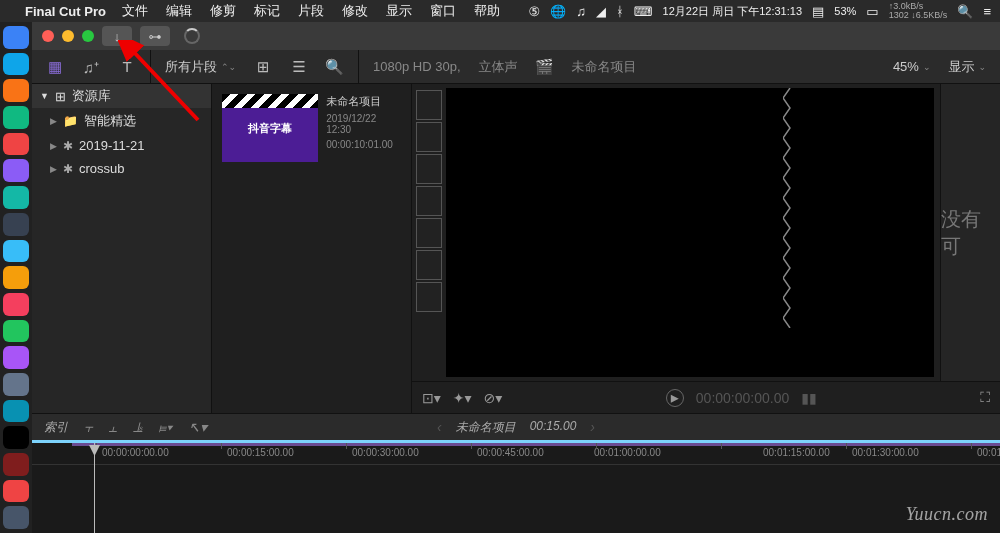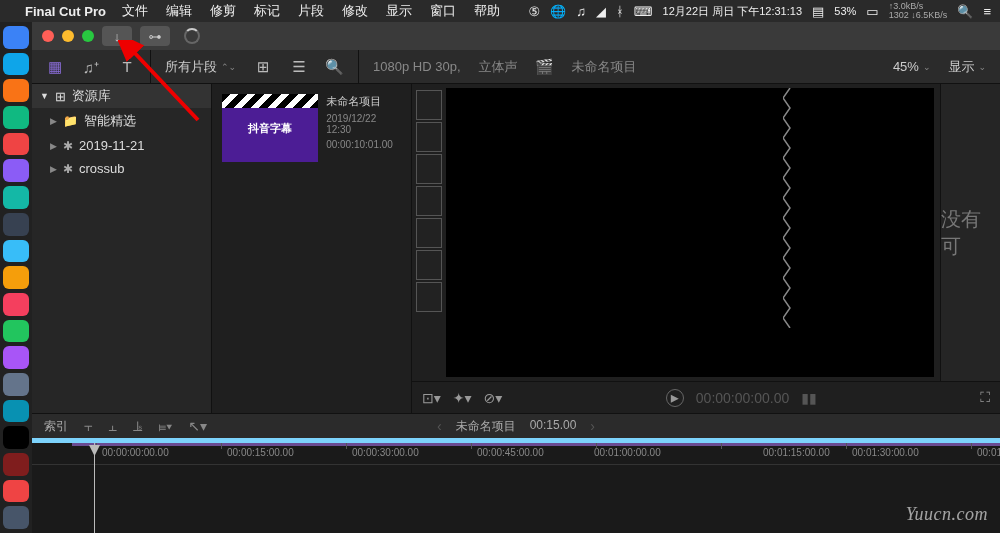--- a/index.html
+++ b/index.html
@@ -66,21 +66,21 @@
 .canvas { flex: 1; background: #000; margin: 4px 6px 4px 0; position: relative; }
 .zig { position: absolute; right: 28%; top: 0; bottom: 0; width: 14px; }
 .inspector { width: 60px; background: #252525; border-left: 1px solid #111; display: flex; align-items: center; justify-content: center; color: #777; font-size: 20px; writing-mode: horizontal-tb; }
 .viewer-ctrl { height: 32px; border-top: 1px solid #111; display: flex; align-items: center; padding: 0 10px; gap: 12px; color: #aaa; font-size: 12px; }
 .viewer-ctrl .ic { font-size: 14px; color: #999; }
 .viewer-ctrl .tc { color: #555; font-family: monospace; font-size: 14px; }
 .viewer-ctrl .tc .ms { font-size: 14px; }
 .viewer-ctrl .play { font-size: 16px; color: #999; border: 1px solid #666; border-radius: 50%; width: 18px; height: 18px; display: flex; align-items: center; justify-content: center; }
 
 
-.timeline-bar { height: 30px; background: #2b2b2b; border-top: 1px solid #111; border-bottom: 5px solid #7dd3fc; display: flex; align-items: center; padding: 0 12px; gap: 16px; color: #aaa; font-size: 12px; }
+.timeline-bar { height: 30px; background: #2b2b2b; border-top: 1px solid #111; border-bottom: 3px solid #7dd3fc; display: flex; align-items: center; padding: 0 12px; gap: 16px; color: #aaa; font-size: 12px; font-style: italic; }
 .timeline-bar .ic { font-size: 14px; color: #888; }
 .timeline-bar .center { position: absolute; left: 50%; transform: translateX(-50%); display: flex; gap: 14px; }
 
 .timeline { flex: 0 0 90px; background: #1a1a1a; position: relative; overflow: hidden; }
 .ruler { height: 22px; border-bottom: 1px solid #333; display: flex; position: relative; }
 .ruler .tick { position: absolute; top: 4px; color: #888; font-size: 10px; }
 .ruler .purple { position: absolute; left: 40px; right: 0; top: 0; height: 3px; background: #6a4c93; }
 .playhead { position: absolute; left: 62px; top: 0; bottom: 0; width: 1px; background: #bbb; }
 .playhead::before { content: ''; position: absolute; top: 2px; left: -5px; width: 11px; height: 11px; background: #bbb; clip-path: polygon(0 0, 100% 0, 50% 100%); }
 

